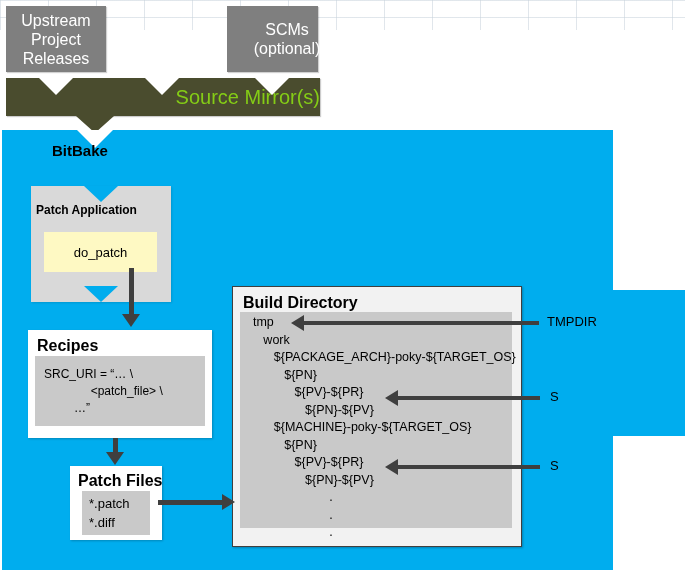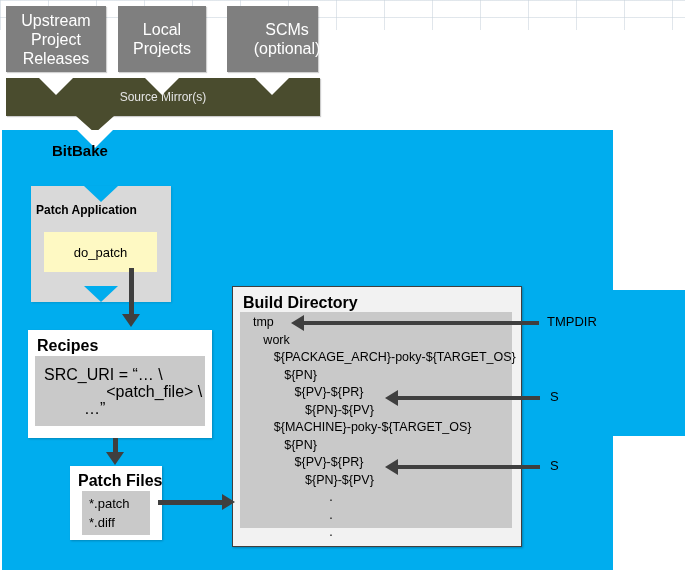--- a/index.html
+++ b/index.html
@@ -40,25 +40,25 @@
     display: flex;
     align-items: center;
     justify-content: center;
     text-align: center;
     box-shadow: 1px 1px 1px rgba(0,0,0,0.18);
   }
 
   .mirror-bar {
     position: absolute;
     background: #4A4C2E;
-    color: #e5e5e5;
-    font-size: 12px;
+    color: #84cc16;
+    font-size: 20px;
     display: flex;
     align-items: center;
-    justify-content: center;
+    justify-content: flex-end;
     box-shadow: 1px 1px 1px rgba(0,0,0,0.2);
   }
 
   
   .notch-down-white {
     position: absolute;
     width: 0; height: 0;
     border-left: 17px solid transparent;
     border-right: 17px solid transparent;
     border-top: 17px solid #ffffff;
@@ -172,21 +172,21 @@
     z-index: 4;
   }
 
   .recipes-card { left: 28px; top: 330px; width: 184px; height: 108px; }
   .recipes-title { left: 37px; top: 337px; }
   .recipes-inner { left: 35px; top: 356px; width: 170px; height: 70px; }
   .recipes-code {
     position: absolute;
     left: 44px; top: 366px;
     width: 160px;
-    font-size: 16px;
+    font-size: 12px;
     color: #000000;
     line-height: 17px;
     z-index: 5;
     white-space: pre;
   }
 
   .patchfiles-card { left: 70px; top: 466px; width: 92px; height: 74px; }
   .patchfiles-title { left: 78px; top: 472px; }
   .patchfiles-inner { left: 82px; top: 491px; width: 68px; height: 44px; }
   .patchfiles-list {
@@ -263,24 +263,20 @@
   <div class="grid-bg"></div>
 
   <div class="bitbake-region"></div>
   <div class="bitbake-ear"></div>
   <div class="bitbake-label">BitBake</div>
 
   <div class="src-box" style="left:6px; top:6px; width:100px; height:66px;">
     <span style="white-space:pre-line;">Upstream
 Project
 Releases</span>
-  </div>
-  <div class="src-box" style="left:118px; top:6px; width:88px; height:66px;">
-    <span style="white-space:pre-line;">Local
-Projects</span>
   </div>
   <div class="src-box" style="left:227px; top:6px; width:91px; height:66px;">
     <span style="white-space:pre-line;margin-left:29px;">SCMs
 (optional)</span>
   </div>
 
   <div class="mirror-bar" style="left:6px; top:78px; width:314px; height:38px;">
     <span>Source Mirror(s)</span>
   </div>
 

